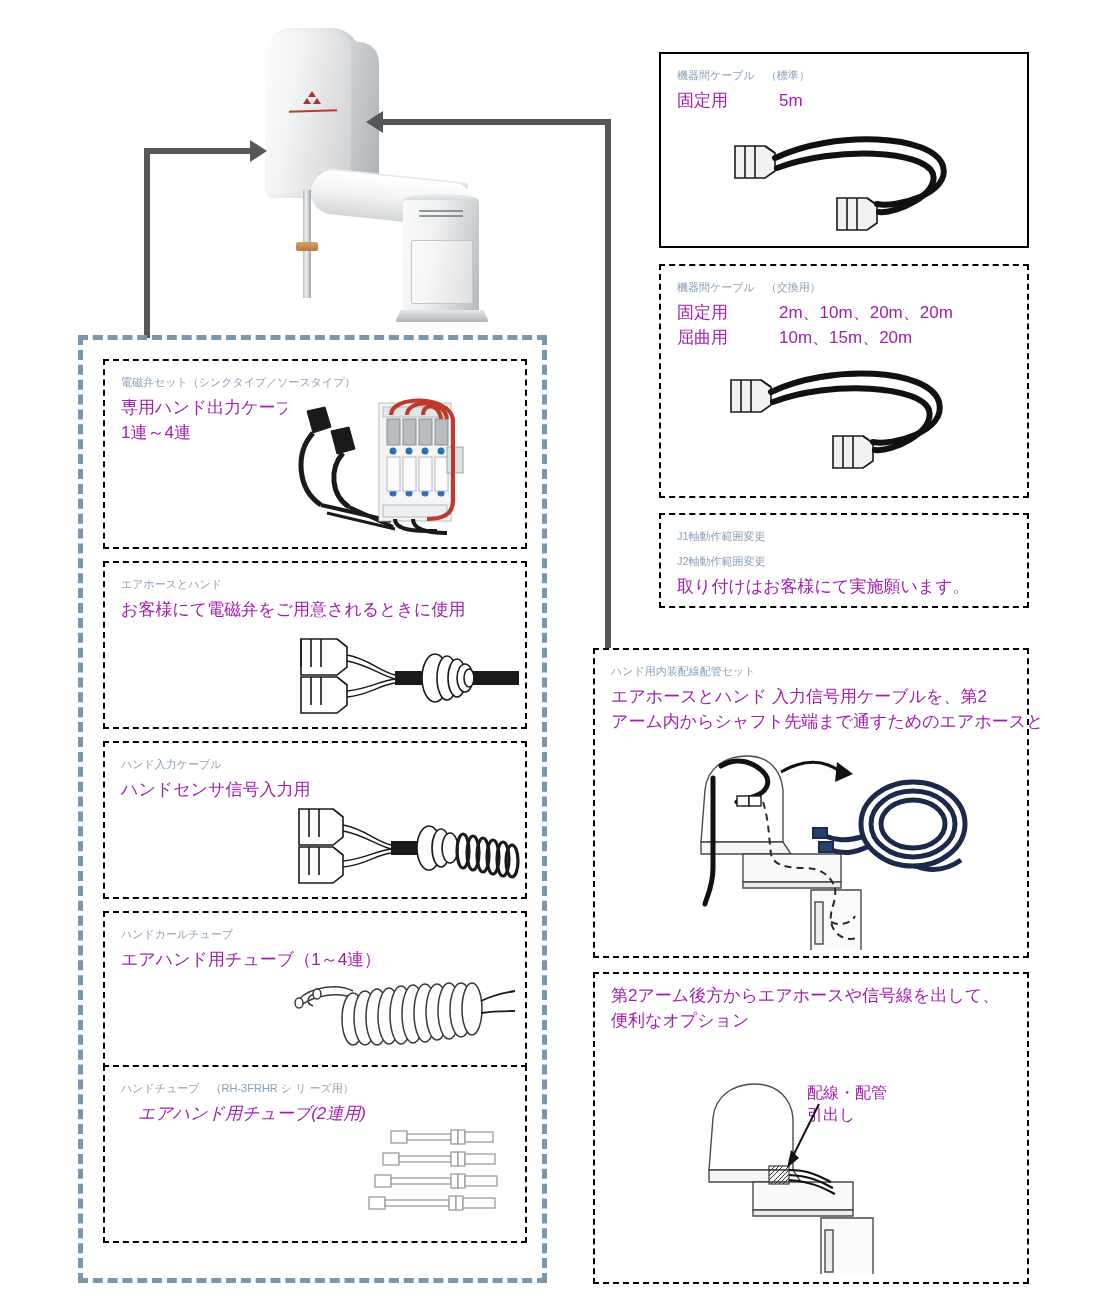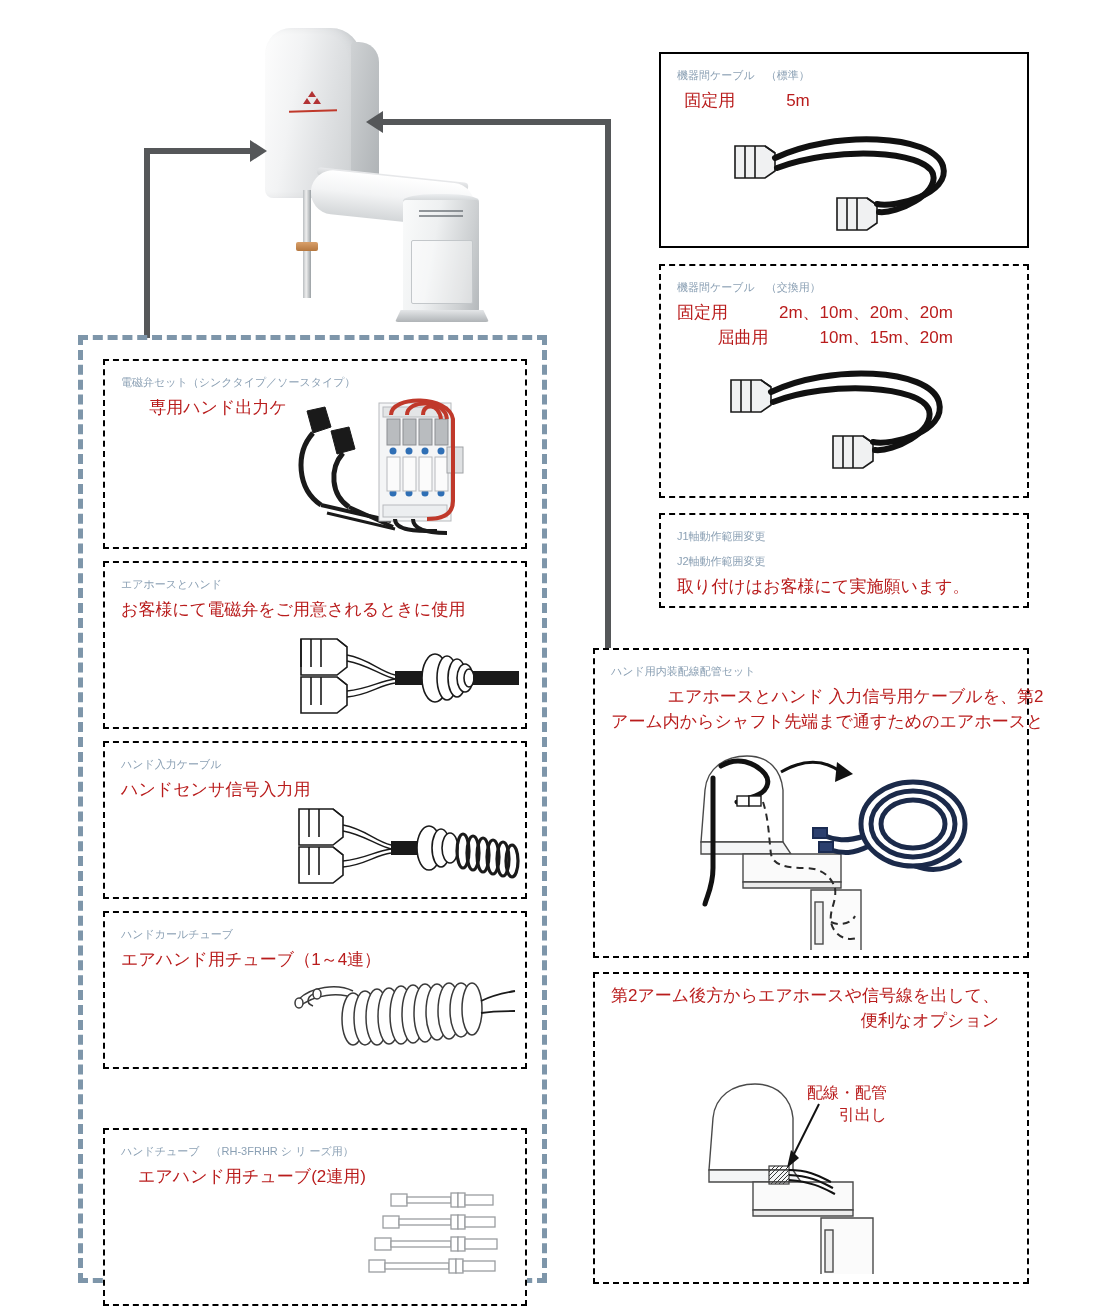--- a/index.html
+++ b/index.html
@@ -14,27 +14,26 @@
 
   
   .opt-title{
     color:#8ba0b4;
     font-size:11px;
     line-height:25px;
     white-space:pre;
     font-weight:400;
   }
   .opt-line{
-    color:#b91c1c;
+    color:#a21caf;
     font-size:17px;
     line-height:25px;
     white-space:pre;
-    text-align:right;
-  }
-  .opt-line.indent{padding-left:17px;}
+  }
+  .opt-line.indent{padding-left:17px;font-style:italic;}
 
   
   .box{position:absolute;box-sizing:border-box;background:#fff;}
   .box.solid{border:2px solid #000;}
   .box.dashed{border:2px dashed #000;}
   .box-text{position:absolute;left:16px;top:9px;}
 
   
   .group-frame{
     position:absolute;
@@ -312,21 +311,21 @@
         <ellipse cx="170" cy="37" rx="11" ry="27"></ellipse>
         <ellipse cx="181" cy="36" rx="10" ry="26"></ellipse>
       </g>
       <g stroke="#1a1a1a" stroke-width="1.8" fill="none">
         <path d="M190 28 C202 22, 212 20, 224 18"></path>
         <path d="M190 40 C202 38, 212 38, 224 38"></path>
       </g>
     </svg>
   </div>
 
-  <div class="box dashed" style="left:103px;top:1128px;width:424px;height:178px;">
+  <div class="box dashed" style="left:103px;top:1065px;width:424px;height:178px;">
     <div class="box-text">
       <div class="opt-title">ハンドチューブ　（RH-3FRHR シ リ ーズ用）</div>
       <div class="opt-line indent">エアハンド用チューブ(2連用)</div>
     </div>
     <svg class="art" style="left:176px;top:58px;" width="240" height="96" viewBox="0 0 240 96">
       <g stroke="#9a9da0" stroke-width="1.3" fill="#ffffff">
         <g>
           <rect x="110" y="6" width="16" height="12"></rect>
           <rect x="126" y="9" width="44" height="6"></rect>
           <rect x="170" y="5" width="7" height="14"></rect>

